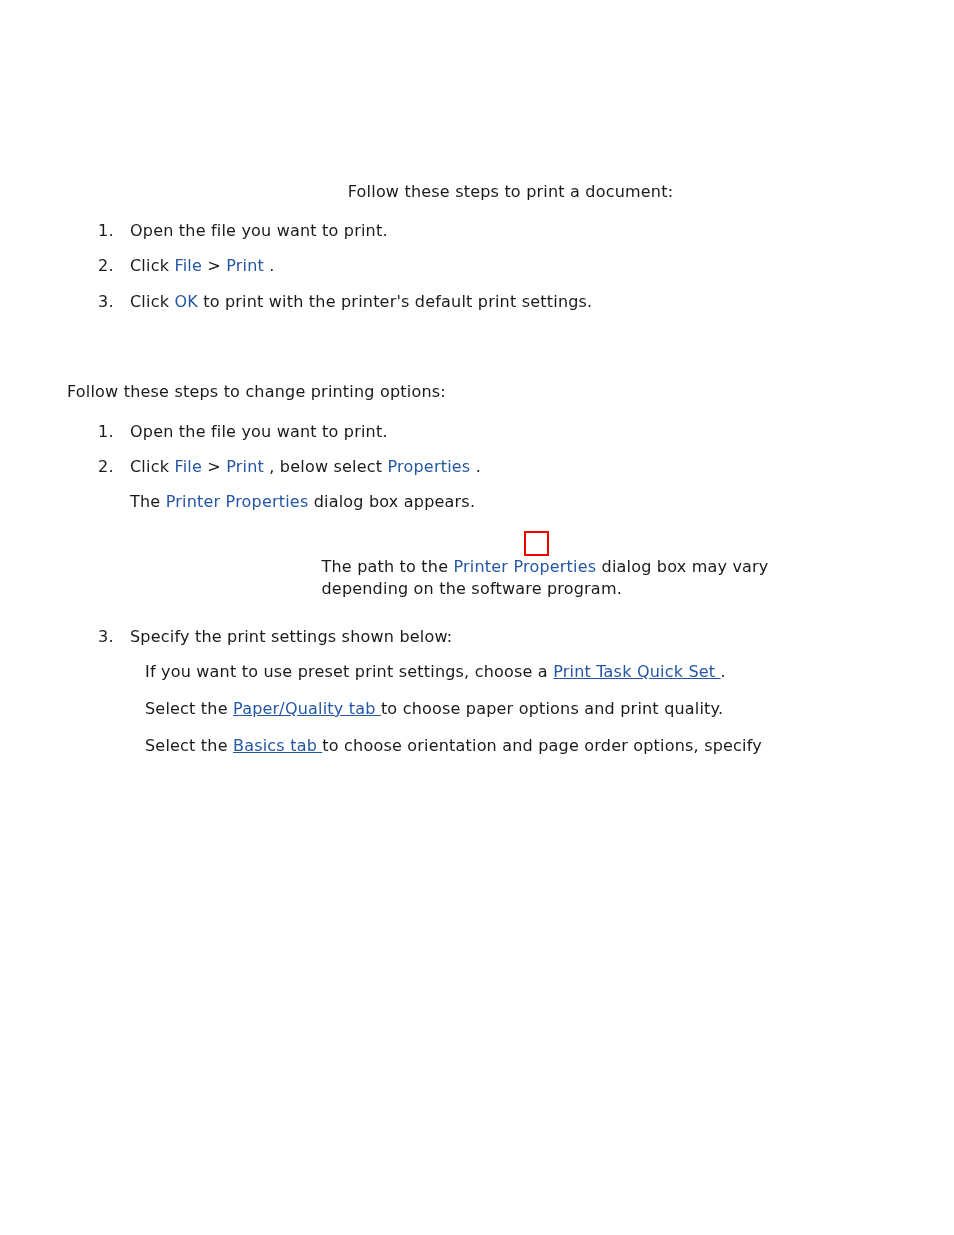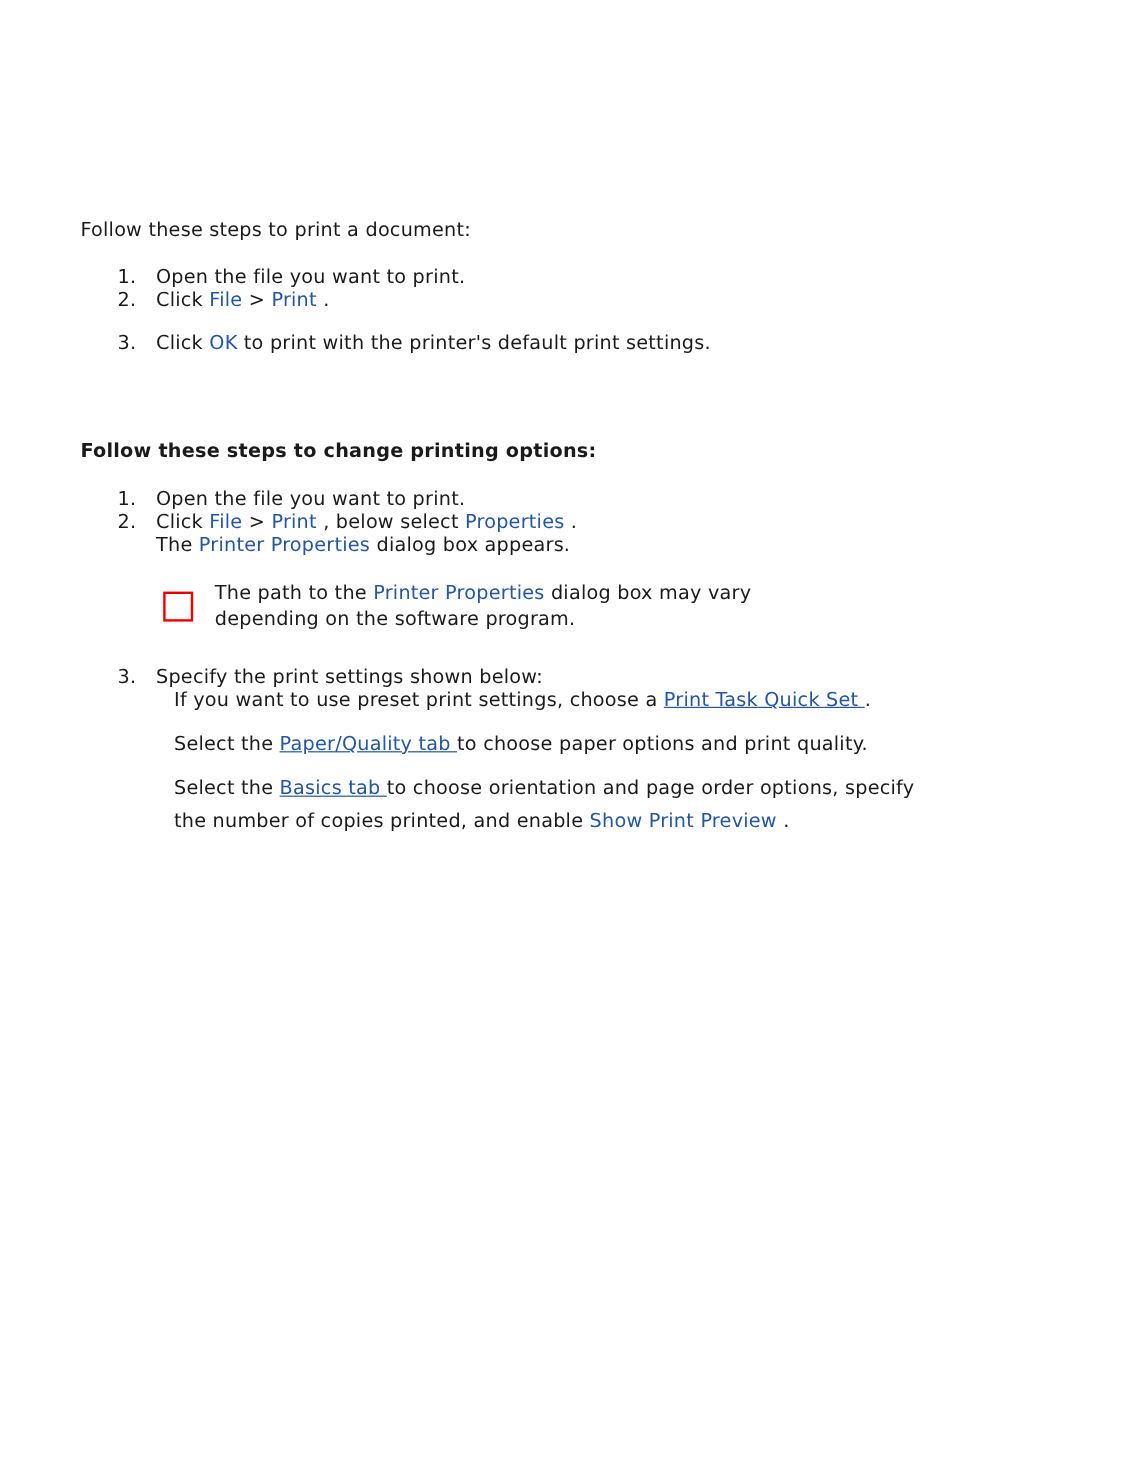--- a/index.html
+++ b/index.html
@@ -13,40 +13,41 @@
     width:954px;height:1235px;
     background:var(--bg);
     font-family:"DejaVu Sans","Liberation Sans",sans-serif;
     font-size:16px;
     letter-spacing:0.2px;
     color:var(--text);
     overflow:hidden;
   }
   .line{line-height:19px;white-space:nowrap;}
   .intro{margin-left:67px;}
-  .intro1{margin-top:182px;}
-  .intro2{margin-top:71px;font-weight:bold;}
+  .intro1{margin-top:182px;text-align:center;}
+  .intro2{margin-top:71px;}
   .step{margin-left:98px;}
   .step .num{display:inline-block;width:32px;}
   .mt20{margin-top:20px;}
   .mt21{margin-top:21px;}
-  .mt16{}
+  .mt16{margin-top:16px;}
   .mt17{margin-top:17px;}
   .mt27{margin-top:27px;}
   .mt18{margin-top:18px;}
   .mt14{margin-top:14px;}
   .mt9{margin-top:9px;}
   .detail{margin-left:130px;}
   .subpara{margin-left:145px;}
   .wrap2{line-height:27px;}
   .note{
     margin-left:136px;
     margin-top:20px;
     display:flex;
     align-items:center;
+    flex-direction:column;
   }
   .note-icon{
     flex:0 0 auto;
     width:21px;height:21px;
     border:2px solid var(--note-red);
     background:#ffffff;
     margin-right:18px;
   }
   .note-text .line{line-height:22px;}
   a.link, span.link{color:var(--link);text-decoration:none;cursor:pointer;}
@@ -94,17 +95,16 @@
   </div>
 
   <div class="line subpara mt16">
     <span><span>If you want to use preset print settings, choose a </span><span class="ulink">Print Task Quick Set </span><span>.</span></span>
   </div>
   <div class="line subpara mt18">
     <span><span>Select the </span><span class="ulink">Paper/Quality tab </span><span>to choose paper options and print quality.</span></span>
   </div>
   <div class="subpara wrap2 mt14">
     <div class="line wrap2"><span>Select the </span><span class="ulink">Basics tab </span><span>to choose orientation and page order options, specify</span></div>
-    <div class="line wrap2"><span>the number of copies printed, and enable </span><span class="link">Show Print Preview</span><span> .</span></div>
   </div>
 
 
 </div>
 
 </body></html>

